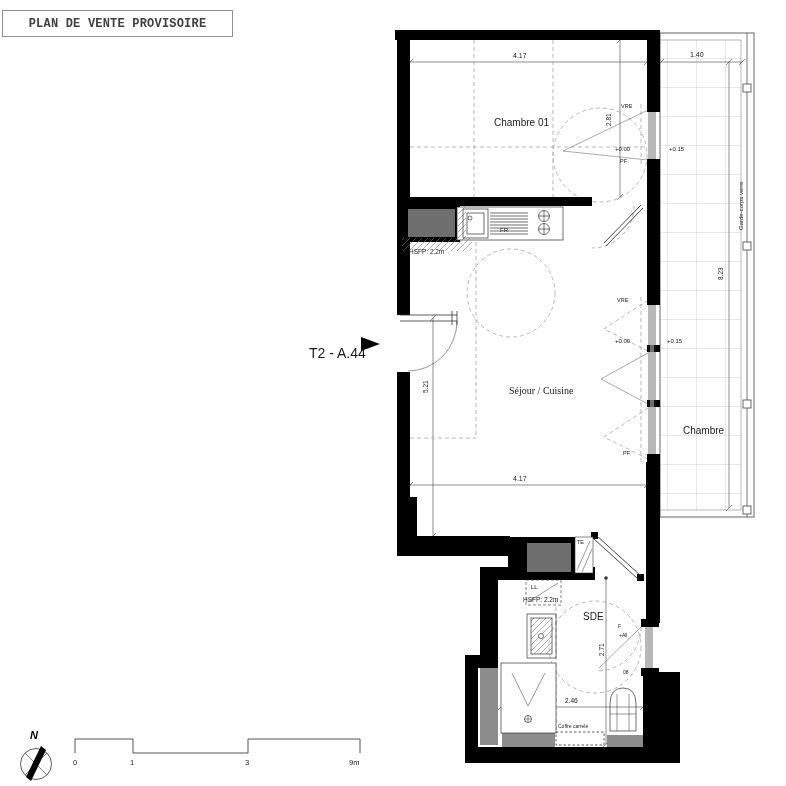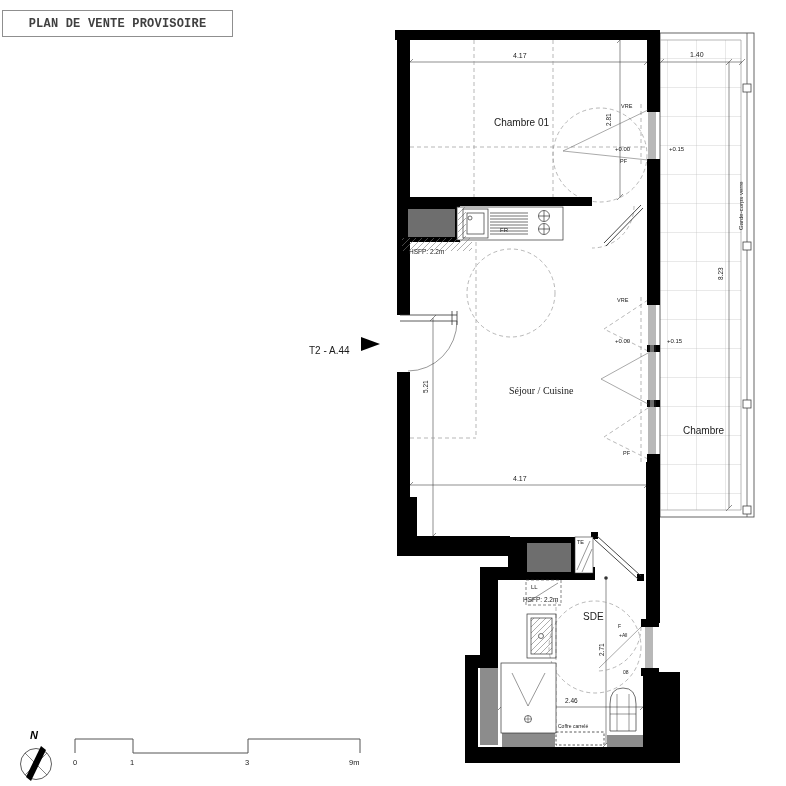--- a/index.html
+++ b/index.html
@@ -2,21 +2,21 @@
 <html><head>
 <meta charset="utf-8">
 <style>
   html,body{margin:0;padding:0;background:#fff;}
   .canvas{position:relative;width:786px;height:786px;background:#fff;overflow:hidden;
           font-family:"Liberation Sans",sans-serif;}
   svg.plan{position:absolute;left:0;top:0;}
   .txt{position:absolute;color:#1a1a1a;white-space:nowrap;line-height:1;
        font-family:"Liberation Sans",sans-serif;}
   .t5{font-size:5px;} .t55{font-size:5.5px;} .t6{font-size:6px;} .t65{font-size:6.5px;}
-  .t7{font-size:7px;} .t75{font-size:7.5px;} .t8{font-size:10px;} .t10{font-size:10px;margin-top:12px;}
+  .t7{font-size:7px;} .t75{font-size:7.5px;} .t8{font-size:10px;} .t10{font-size:14px;margin-top:12px;}
   .rot{transform:rotate(-90deg);transform-origin:0 0;}
   .title-box{position:absolute;left:2px;top:10px;width:229px;height:25px;
              border:1px solid #8f8f8f;background:#fff;display:flex;align-items:center;
              justify-content:center;}
   .title-box span{color:#404040;font-weight:bold;font-size:12px;letter-spacing:.2px;font-family:Liberation Mono, monospace;}
   .north-n{font-style:italic;font-weight:bold;font-size:11px;color:#000;}
 </style>
 </head>
 <body>
 

